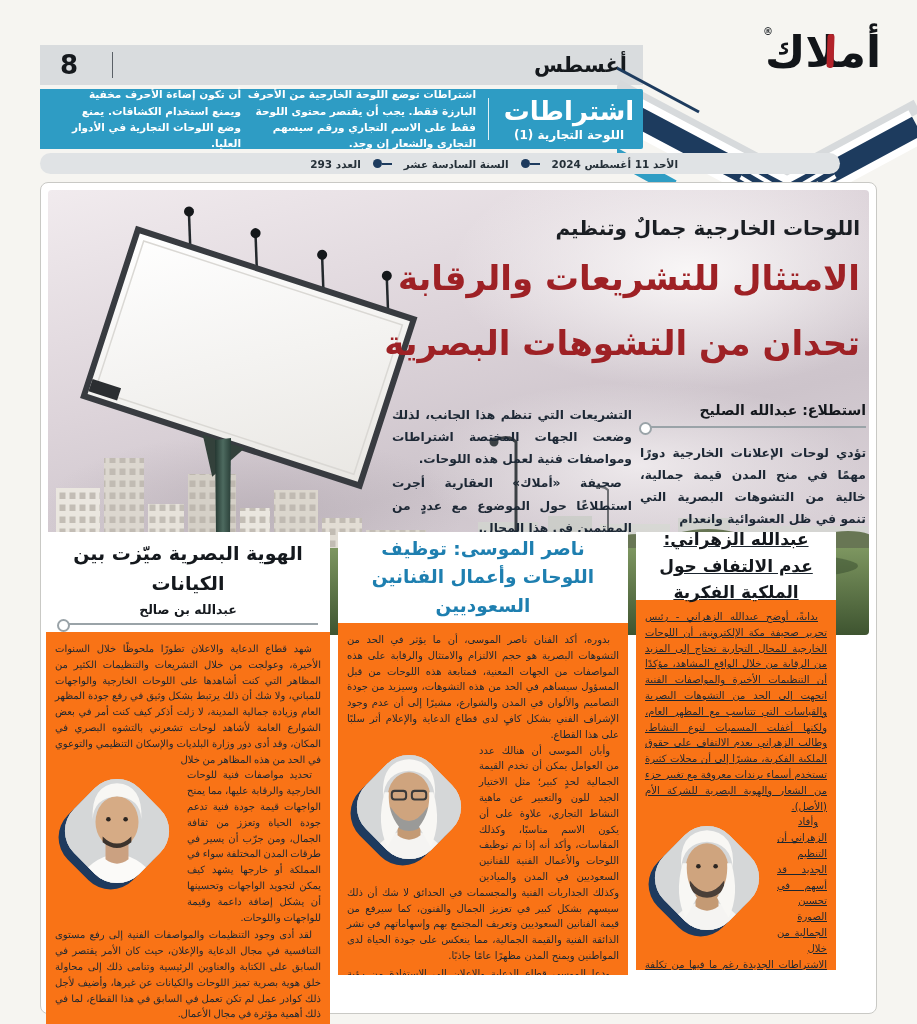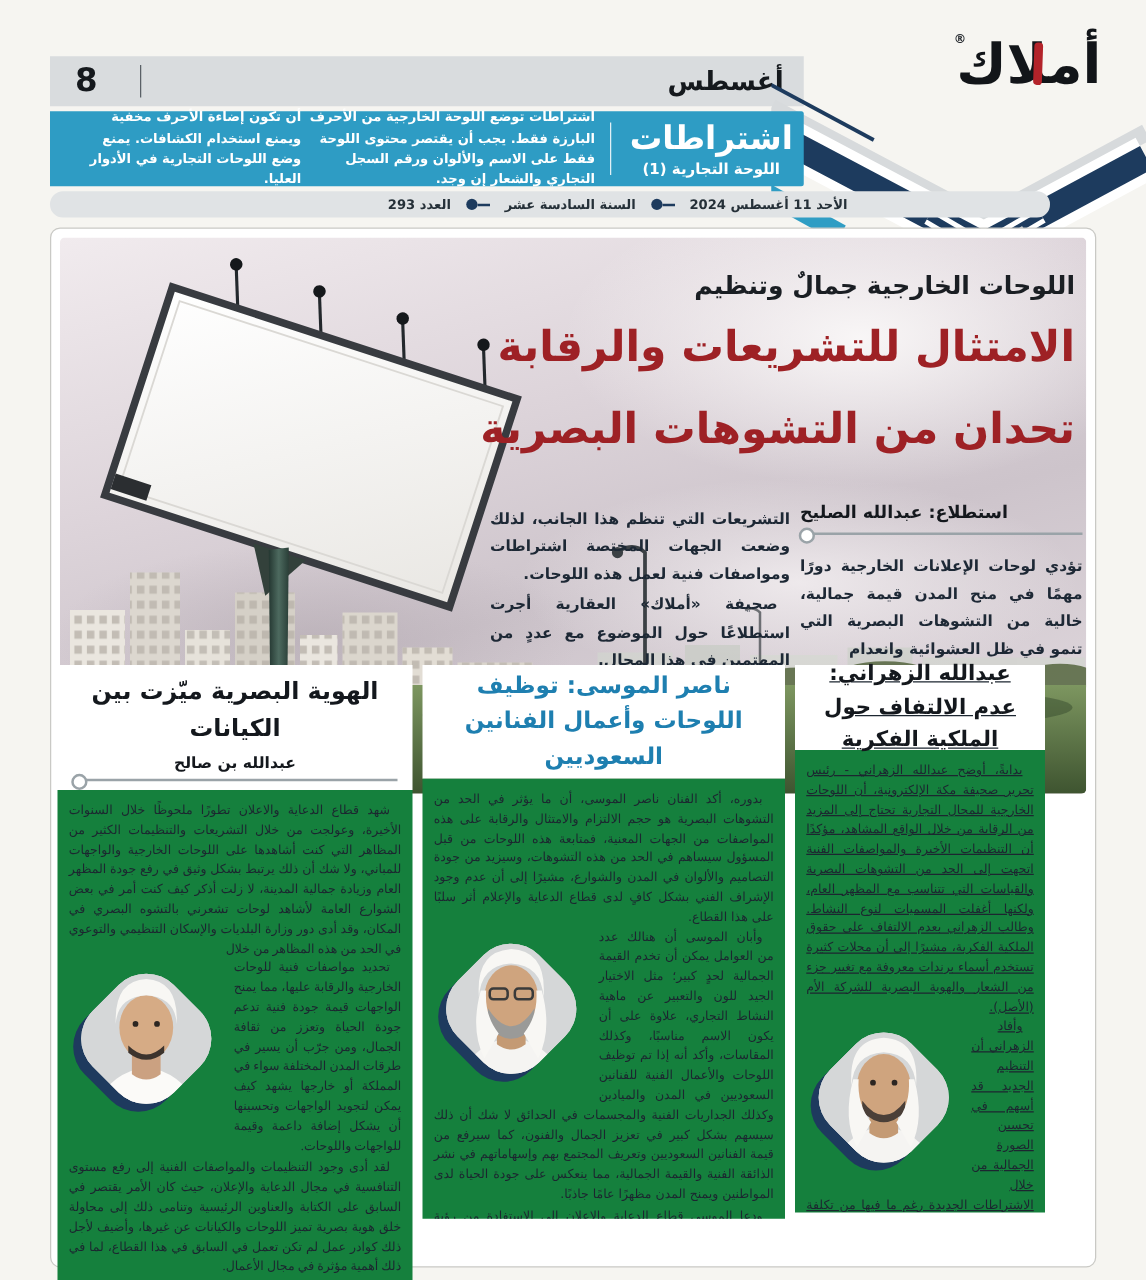--- a/index.html
+++ b/index.html
@@ -53,21 +53,21 @@
         linear-gradient(165deg,#f1ebee 0%,#ddd4da 35%,#cdc4cb 60%,#e4dce1 100%);}
   .photo svg{position:absolute;inset:0;width:100%;height:100%;}
 
   
   .lead-kicker{position:absolute;right:57px;top:216px;font-size:20px;font-weight:700;color:#1a1e23;}
   .lead-title{position:absolute;right:57px;top:246px;width:520px;text-align:right;
       font-size:34px;line-height:1.9;font-weight:800;color:#9e2125;letter-spacing:-.5px;}
 
   
   .survey{position:absolute;left:640px;top:402px;width:226px;}
-  .survey-byline{font-size:14px;font-weight:800;text-align:left;color:#14181d;}
+  .survey-byline{font-size:14px;font-weight:800;text-align:right;color:#14181d;}
   .byline-rule{position:relative;height:2px;background:#9aa3a8;margin-top:8px;}
   .byline-rule .ring{position:absolute;left:-1px;top:-4px;width:9px;height:9px;border:2px solid #9aa3a8;background:#fff;border-radius:50%;}
   .survey p{margin:14px 0 0;font-size:12.3px;line-height:1.8;font-weight:600;text-align:justify;color:#1d2835;}
   .intro-left{position:absolute;left:392px;top:404px;width:240px;font-size:12.3px;line-height:1.8;font-weight:600;text-align:justify;color:#1d2835;}
   .intro-left p{margin:0 0 2px;}
   .intro-left p + p{text-indent:10px;}
 
   
   .col{position:absolute;top:532px;}
   #col-zahrani{left:636px;width:200px;text-decoration:underline;}
@@ -75,21 +75,21 @@
   #col-binsaleh{left:46px;width:284px;}
   .hbox{background:#fff;display:flex;flex-direction:column;justify-content:center;text-align:center;box-sizing:border-box;padding:6px 8px;}
   #col-zahrani .hbox{height:68px;}
   #col-mousa .hbox{height:91px;}
   #col-binsaleh .hbox{height:100px;}
   .col-headline{font-size:17px;line-height:1.55;font-weight:800;color:#14181d;}
   #col-mousa .col-headline{color:#1e7fb0;font-size:18.5px;}
   #col-binsaleh .col-headline{font-size:19px;}
   .col-byline{font-size:12.5px;font-weight:800;color:#14181d;margin-top:4px;}
   #col-binsaleh .byline-rule{margin:6px 4px 0;}
-  .panel{background:#15803d;box-sizing:border-box;padding:9px 9px;overflow:hidden;}
+  .panel{background:#f97316;box-sizing:border-box;padding:9px 9px;overflow:hidden;}
   #col-zahrani .panel{height:370px;}
   #col-mousa .panel{height:352px;}
   #col-binsaleh .panel{height:407px;font-family:Liberation Serif, serif;}
   .panel p{margin:0;font-size:10px;line-height:1.58;text-align:justify;color:#1c2630;text-indent:9px;}
   .panel p + p{margin-top:2px;}
 
   
   .portrait{float:left;width:124px;height:124px;position:relative;margin:4px 8px 2px 0;}
   .pframe{position:absolute;left:16px;top:14px;width:92px;height:92px;transform:rotate(45deg);
       border-radius:34%;overflow:hidden;background:#d6d8d9;box-shadow:0 9px 0 #1e3a5e;}
@@ -125,21 +125,21 @@
     <path d="M126,115 L170,141 L216,114" stroke="#1d3b5e" stroke-width="6" fill="none"></path>
     <path d="M140,127 L170,145 L202,125" stroke="#c9cdd0" stroke-width="5" fill="none"></path>
   </svg>
 
   <div class="cond-box">
     <div class="cond-head">
       <div class="cond-title">اشتراطات</div>
       <div class="cond-sub">اللوحة التجارية (1)</div>
     </div>
     <div class="cond-divider"></div>
-    <div class="cond-item c2">اشتراطات توضع اللوحة الخارجية من الأحرف البارزة فقط. يجب أن يقتصر محتوى اللوحة فقط على الاسم والألوان ورقم السجل التجاري والشعار إن وجد.</div>
+    <div class="cond-item c2">اشتراطات توضع اللوحة الخارجية من الأحرف البارزة فقط. يجب أن يقتصر محتوى اللوحة فقط على الاسم التجاري ورقم سيسهم التجاري والشعار إن وجد.</div>
     <div class="cond-item c1">أن تكون إضاءة الأحرف مخفية ويمنع استخدام الكشافات. يمنع وضع اللوحات التجارية في الأدوار العليا.</div>
   </div>
 
   <div class="dateline">
     <span>الأحد 11 أغسطس 2024</span>
     <span class="sep">
         <span class="dash"></span>
         <span class="dot"></span>
       </span>
     <span>السنة السادسة عشر</span>

